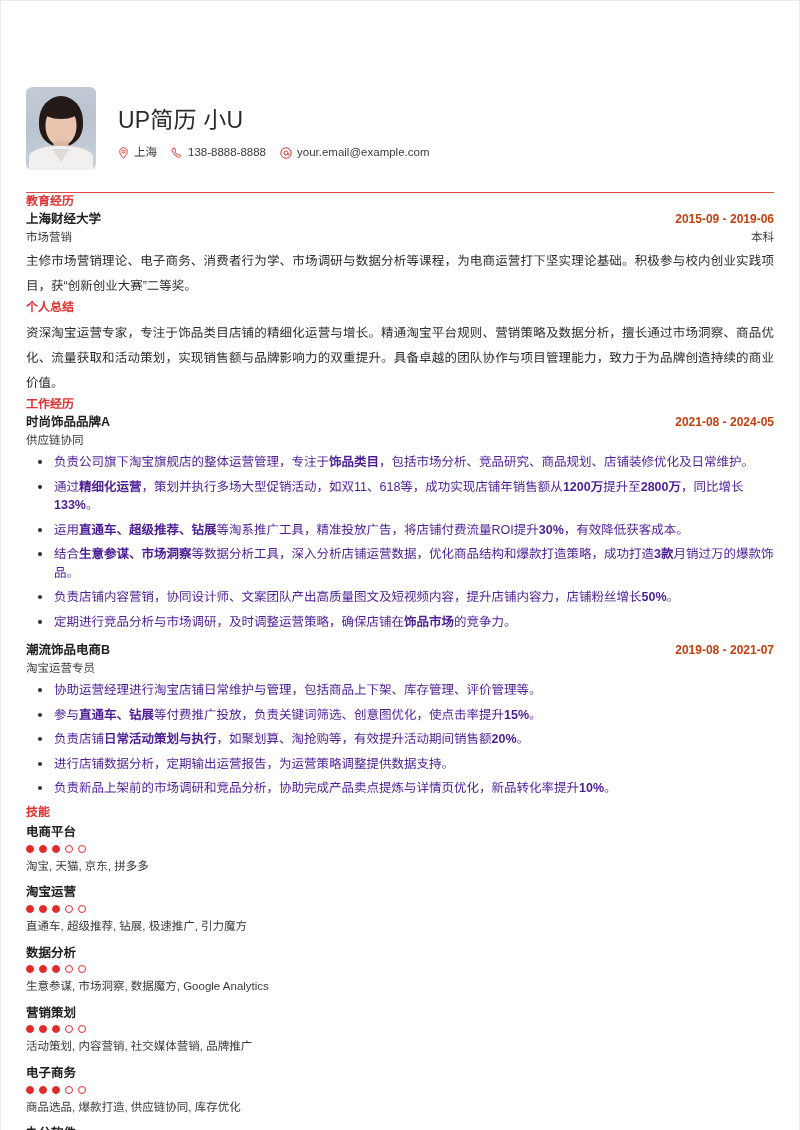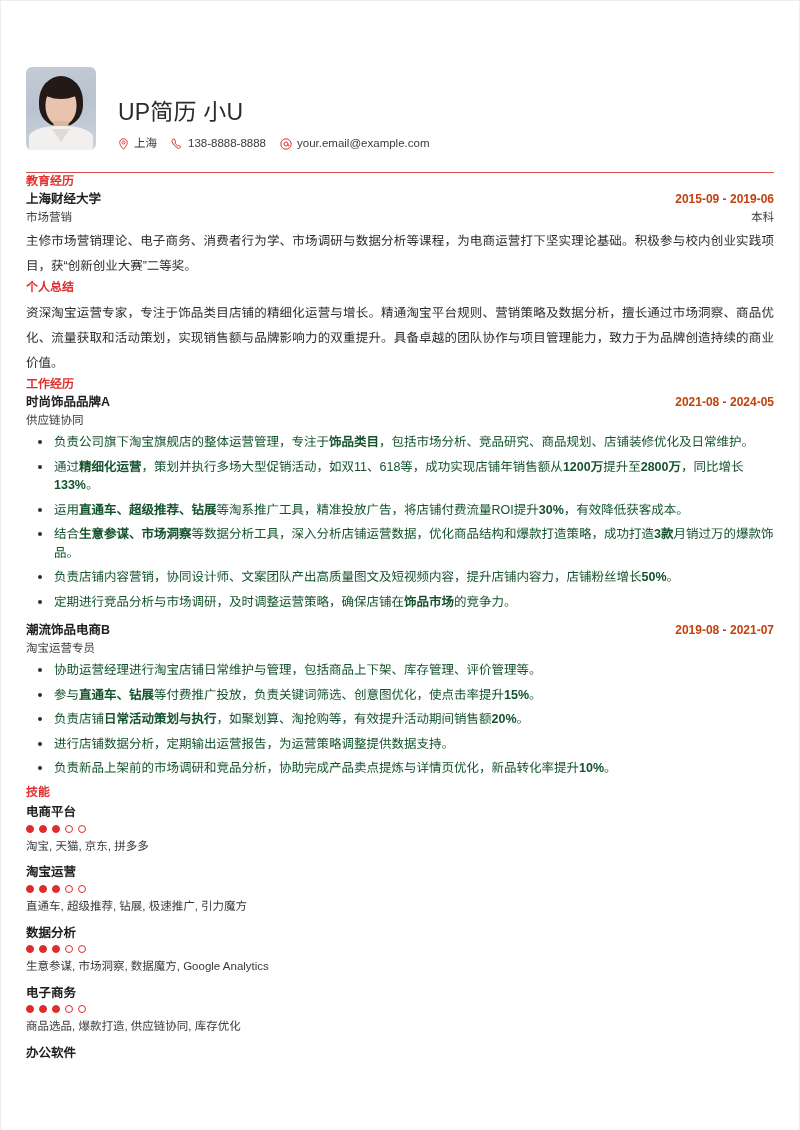--- a/index.html
+++ b/index.html
@@ -19,22 +19,22 @@
     overflow: hidden;
     padding: 0 25px;
     border-top: 1px solid #ededed;
     border-left: 1px solid #ededed;
     border-right: 1px solid #ededed;
   }
 
   
   .header {
     display: flex;
-    align-items: flex-end;
-    padding-top: 66px;
+    align-items: center;
+    padding-top: 86px;
   }
 
   .photo {
     width: 70px;
     height: 83px;
     border-radius: 6px;
     flex: 0 0 auto;
     overflow: hidden;
     position: relative;
     background: linear-gradient(170deg, #c3ccd6 0%, #b9c3cf 45%, #cdd4dc 100%);
@@ -183,21 +183,21 @@
   }
 
   ul.bullets {
     list-style: none;
     margin-top: 5px;
   }
   ul.bullets li {
     position: relative;
     padding-left: 28px;
     font-size: 12.5px;
-    color: #14532d;
+    color: #4c1d95;
     line-height: 1.48;
     margin-bottom: 6px;
   }
   ul.bullets li:before {
     content: "";
     position: absolute;
     left: 12px;
     top: 7px;
     width: 4px;
     height: 4px;
@@ -374,20 +374,31 @@
           <div class="dots">
             <span class="dot on"></span>
             <span class="dot on"></span>
             <span class="dot on"></span>
             <span class="dot"></span>
             <span class="dot"></span>
           </div>
           <div class="skill-items">生意参谋, 市场洞察, 数据魔方, Google Analytics</div>
         </div>
         <div class="skill">
+          <div class="skill-name">营销策划</div>
+          <div class="dots">
+            <span class="dot on"></span>
+            <span class="dot on"></span>
+            <span class="dot on"></span>
+            <span class="dot"></span>
+            <span class="dot"></span>
+          </div>
+          <div class="skill-items">活动策划, 内容营销, 社交媒体营销, 品牌推广</div>
+        </div>
+        <div class="skill">
           <div class="skill-name">电子商务</div>
           <div class="dots">
             <span class="dot on"></span>
             <span class="dot on"></span>
             <span class="dot on"></span>
             <span class="dot"></span>
             <span class="dot"></span>
           </div>
           <div class="skill-items">商品选品, 爆款打造, 供应链协同, 库存优化</div>
         </div>

